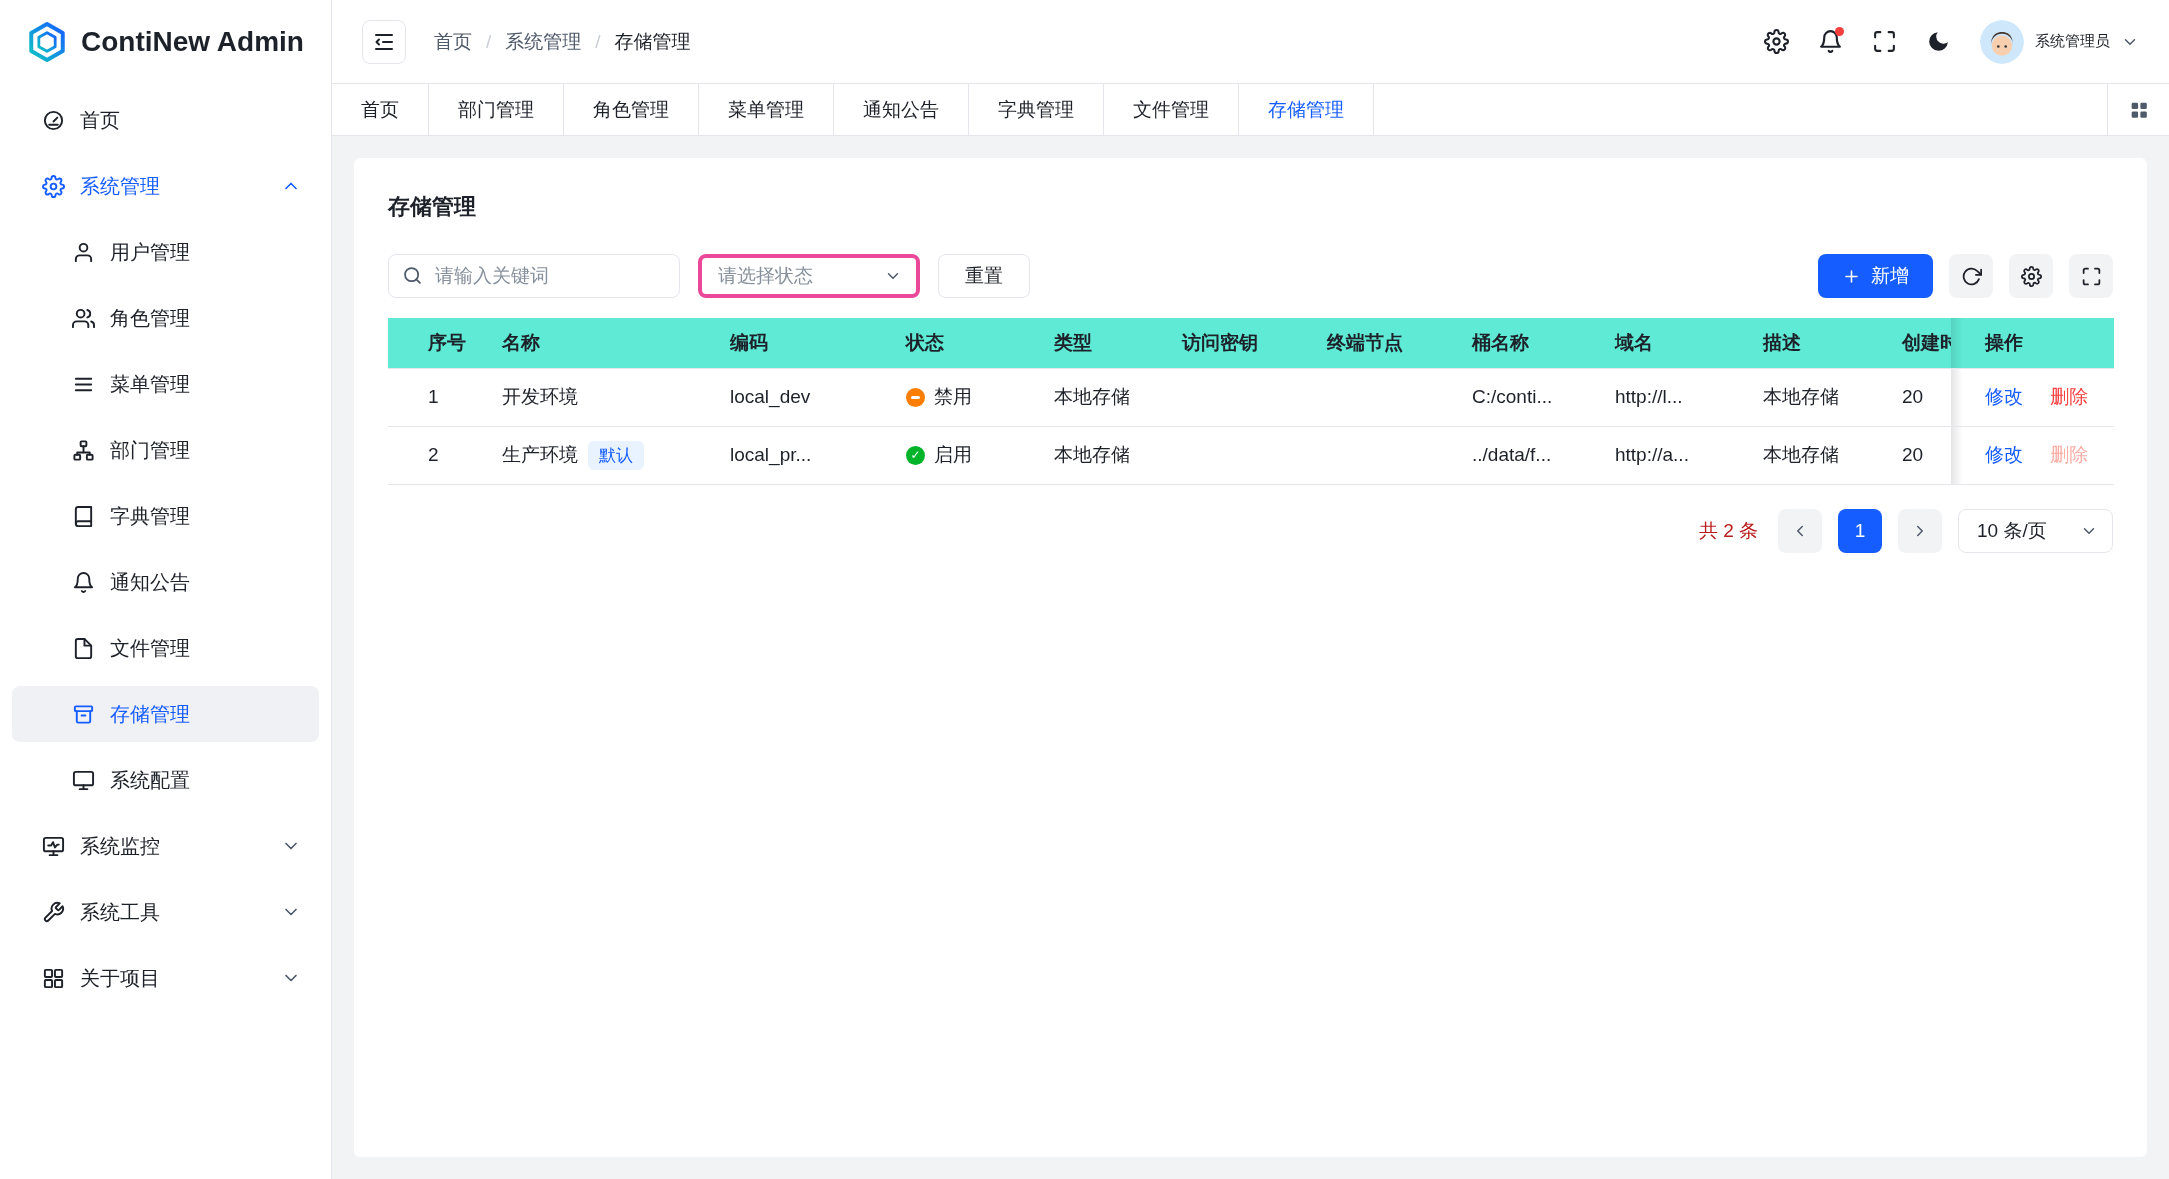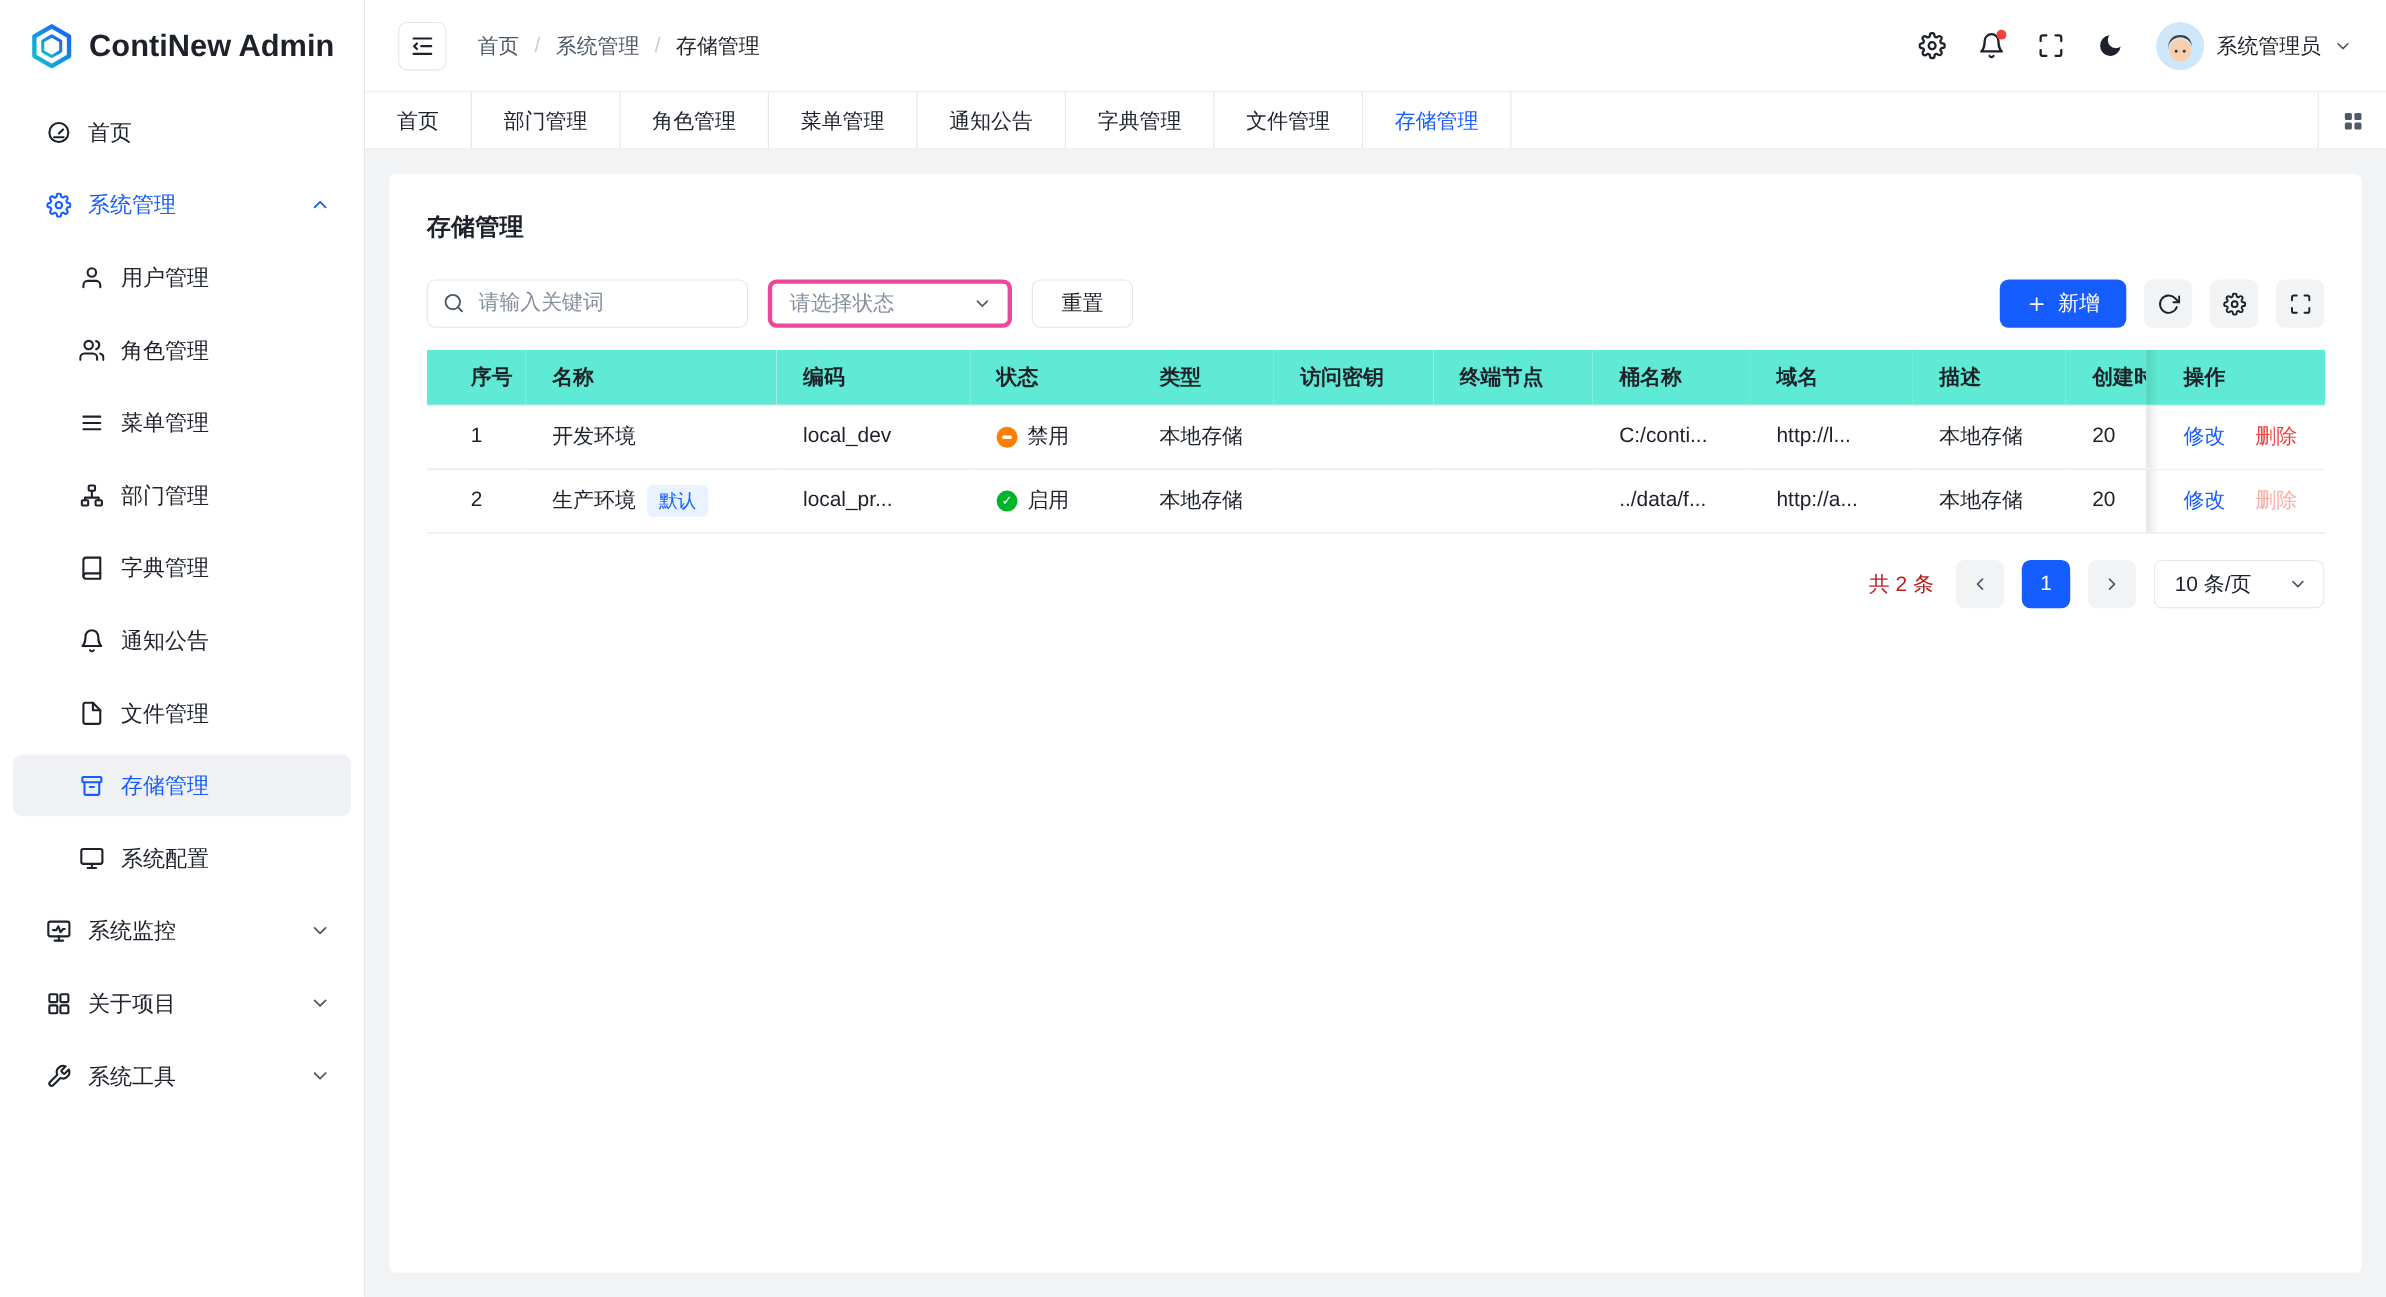--- a/index.html
+++ b/index.html
@@ -43,21 +43,21 @@
   .breadcrumb .bc.current { color:#1d2129; }
 
   .topbar-right { margin-left:auto; display:flex; align-items:center; gap:10px; }
   .tb-icon { width:44px; height:44px; border:none; background:transparent; border-radius:50%;
              display:flex; align-items:center; justify-content:center; color:#1d2129; cursor:pointer; position:relative; }
   .tb-icon svg { width:25px; height:25px; }
   .tb-icon .reddot { position:absolute; top:7px; right:8px; width:9px; height:9px; border-radius:50%; background:#f53f3f; }
   .user { display:flex; align-items:center; gap:11px; margin-left:10px; cursor:pointer; }
   .avatar { width:44px; height:44px; border-radius:50%; overflow:hidden; }
   .avatar svg { width:44px; height:44px; }
-  .user-name { font-size:19px; color:#1d2129; }
+  .user-name { font-size:15px; color:#1d2129; }
   .user .chev { color:#4e5969; } .user .chev svg { width:18px; height:18px; }
 
   
   .tabbar { height:52px; background:#fff; border-bottom:1px solid #e5e6eb; display:flex; align-items:stretch; position:relative; }
   .tab { display:flex; align-items:center; padding:0 29px; font-size:19px; color:#1d2129;
          border-right:1px solid #e5e6eb; cursor:pointer; white-space:nowrap; }
   .tab.active { color:#165dff; }
   .tab-apps { margin-left:auto; width:62px; border-left:1px solid #e5e6eb; display:flex; align-items:center; justify-content:center;
               color:#4e5969; cursor:pointer; }
   .tab-apps svg { width:22px; height:22px; }
@@ -287,41 +287,41 @@
         <span class="chev">
           <svg class="ic" viewBox="0 0 24 24">
               <polyline points="6 9 12 15 18 9"></polyline>
             </svg>
         </span>
       </div>
 
       <div class="nav-item">
         <span class="nico">
           <svg class="ic" viewBox="0 0 24 24">
+              <path d="M14.7 6.3a1 1 0 0 0 0 1.4l1.6 1.6a1 1 0 0 0 1.4 0l3.77-3.77a6 6 0 0 1-7.94 7.94l-6.91 6.91a2.12 2.12 0 0 1-3-3l6.91-6.91a6 6 0 0 1 7.94-7.94l-3.76 3.76z"></path>
+            </svg>
+        </span>
+        <span>系统工具</span>
+        <span class="chev">
+          <svg class="ic" viewBox="0 0 24 24">
+              <polyline points="6 9 12 15 18 9"></polyline>
+            </svg>
+        </span>
+      </div>
+
+      <div class="nav-item">
+        <span class="nico">
+          <svg class="ic" viewBox="0 0 24 24">
               <rect x="3" y="3" width="7.5" height="7.5" rx="1"></rect>
               <rect x="13.5" y="3" width="7.5" height="7.5" rx="1"></rect>
               <rect x="3" y="13.5" width="7.5" height="7.5" rx="1"></rect>
               <rect x="13.5" y="13.5" width="7.5" height="7.5" rx="1"></rect>
             </svg>
         </span>
         <span>关于项目</span>
-        <span class="chev">
-          <svg class="ic" viewBox="0 0 24 24">
-              <polyline points="6 9 12 15 18 9"></polyline>
-            </svg>
-        </span>
-      </div>
-
-      <div class="nav-item">
-        <span class="nico">
-          <svg class="ic" viewBox="0 0 24 24">
-              <path d="M14.7 6.3a1 1 0 0 0 0 1.4l1.6 1.6a1 1 0 0 0 1.4 0l3.77-3.77a6 6 0 0 1-7.94 7.94l-6.91 6.91a2.12 2.12 0 0 1-3-3l6.91-6.91a6 6 0 0 1 7.94-7.94l-3.76 3.76z"></path>
-            </svg>
-        </span>
-        <span>系统工具</span>
         <span class="chev">
           <svg class="ic" viewBox="0 0 24 24">
               <polyline points="6 9 12 15 18 9"></polyline>
             </svg>
         </span>
       </div>
 
     </nav>
   </aside>
 

